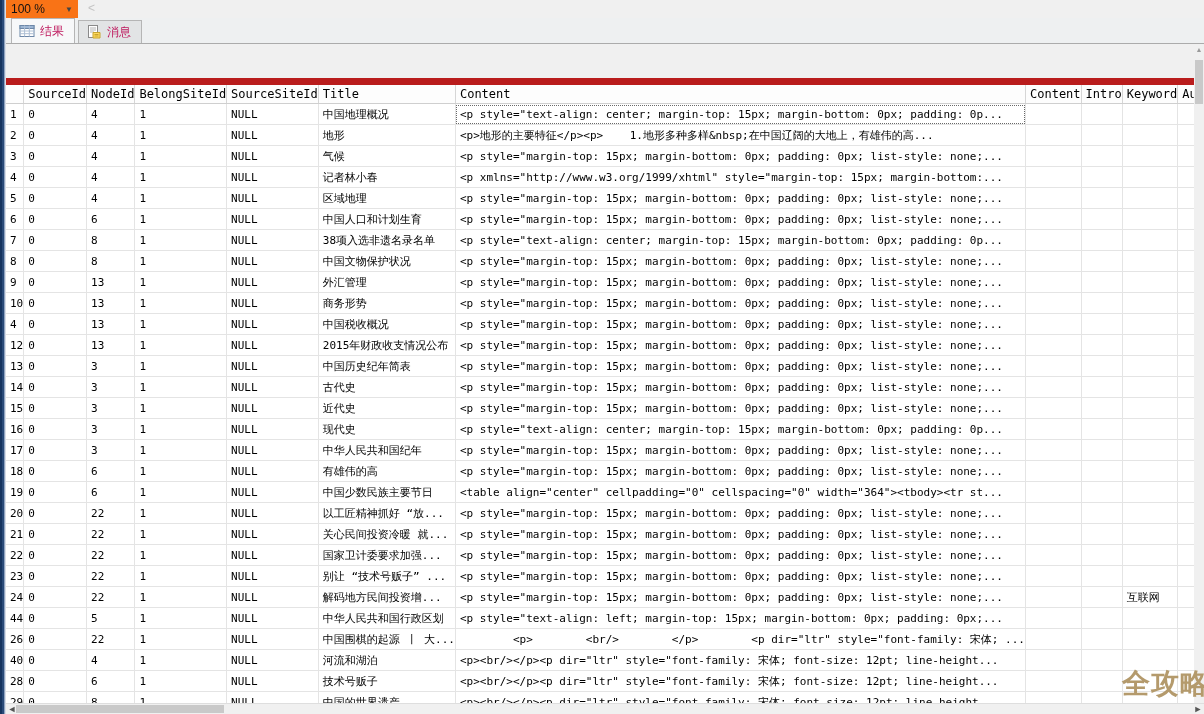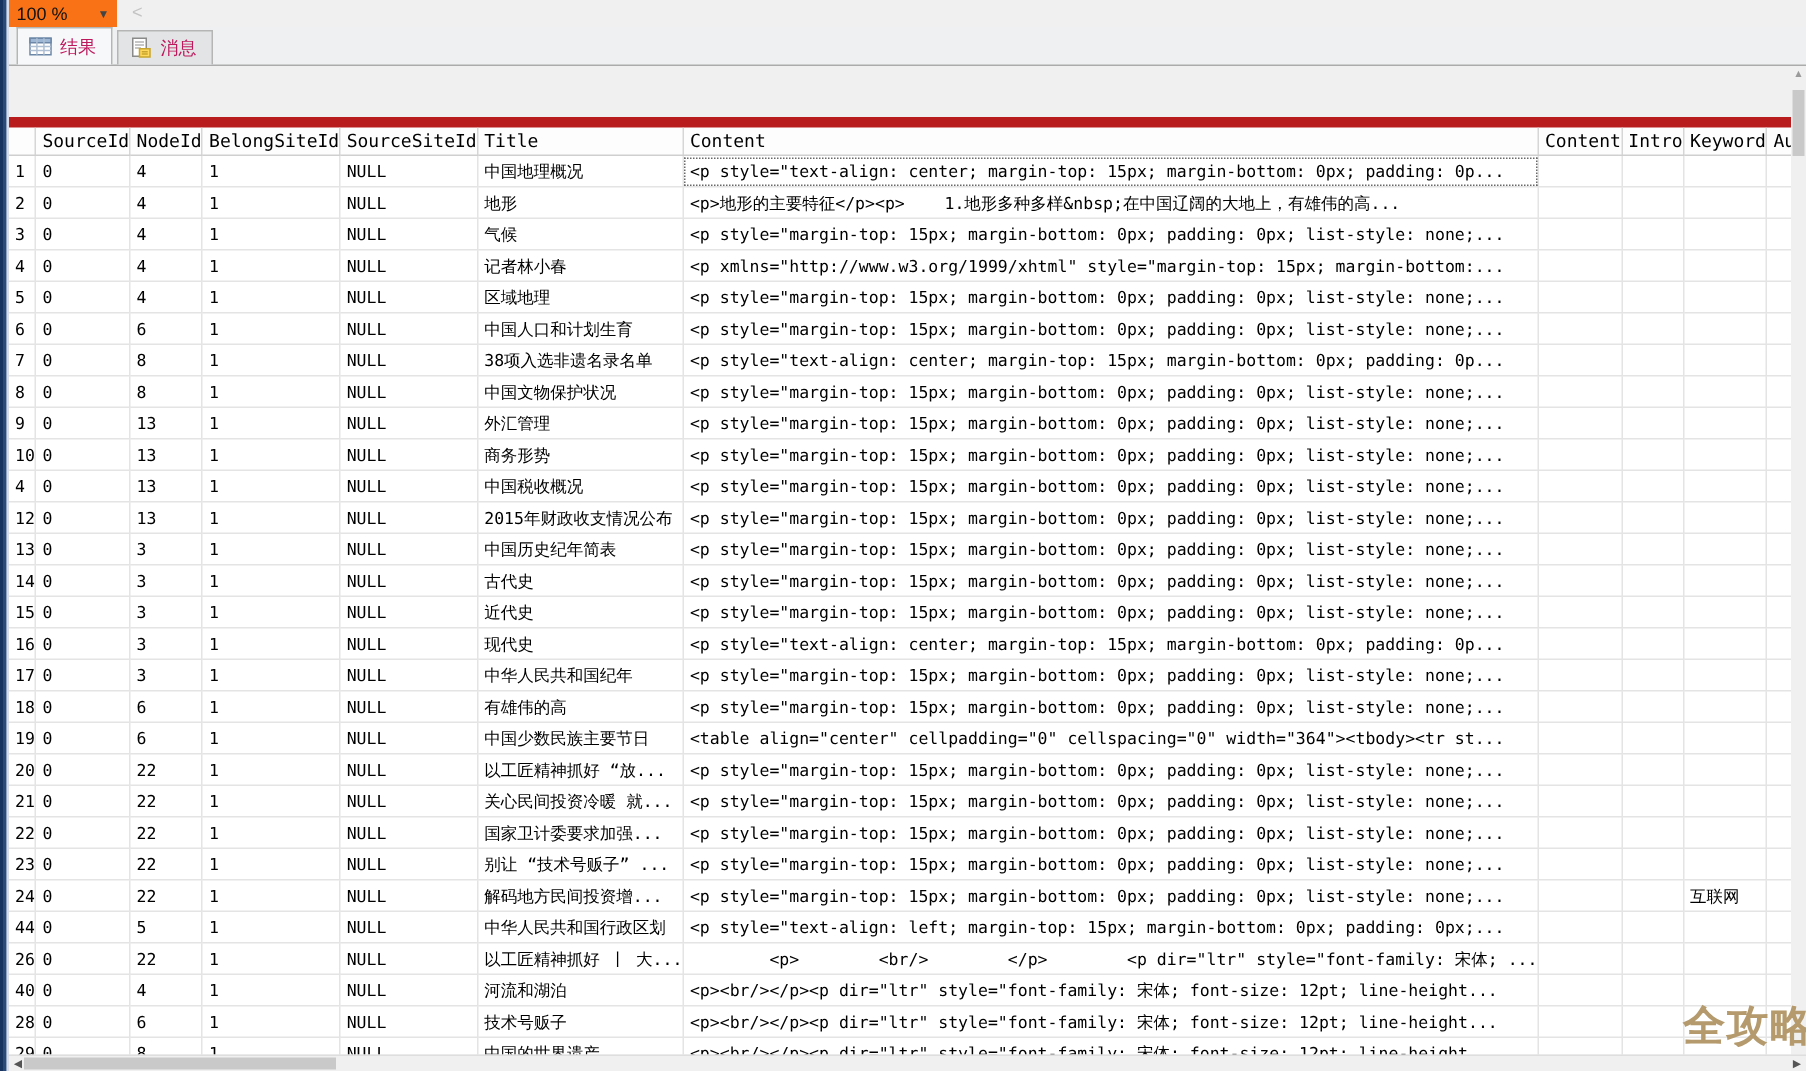--- a/index.html
+++ b/index.html
@@ -450,21 +450,21 @@
             <td></td>
             <td></td>
             <td></td>
           </tr>
           <tr>
             <td class="rownum-cell">26</td>
             <td>0</td>
             <td>22</td>
             <td>1</td>
             <td class="null-cell">NULL</td>
-            <td>以工匠精神抓好 丨 大...</td>
+            <td>中国围棋的起源 丨 大...</td>
             <td>        &lt;p&gt;        &lt;br/&gt;        &lt;/p&gt;        &lt;p dir="ltr" style="font-family: 宋体; ...</td>
             <td></td>
             <td></td>
             <td></td>
             <td></td>
           </tr>
           <tr>
             <td class="rownum-cell">40</td>
             <td>0</td>
             <td>4</td>

